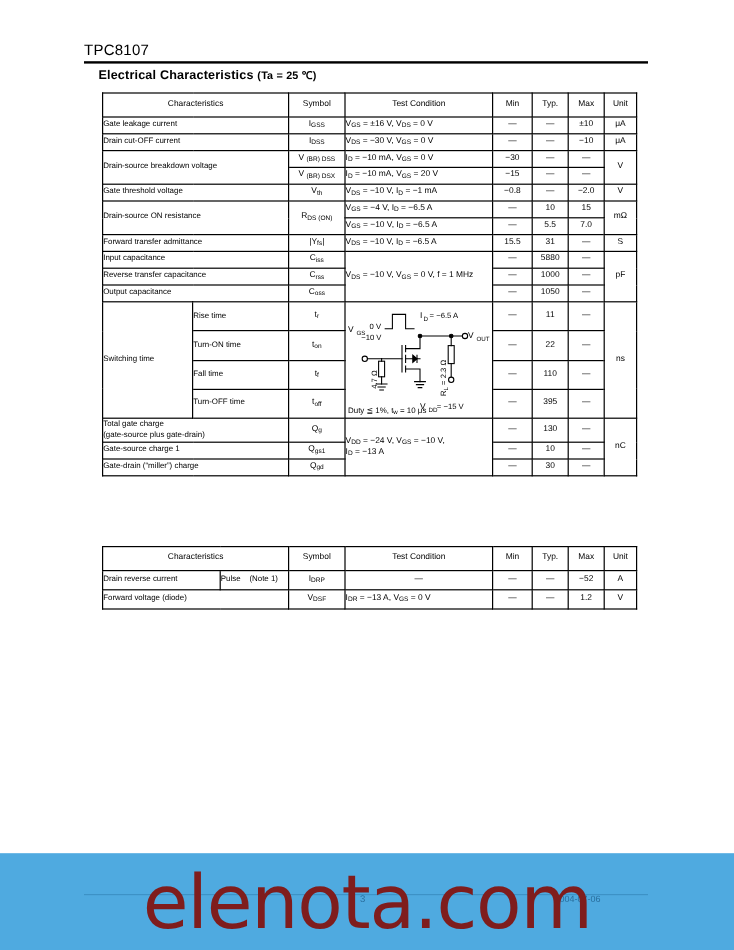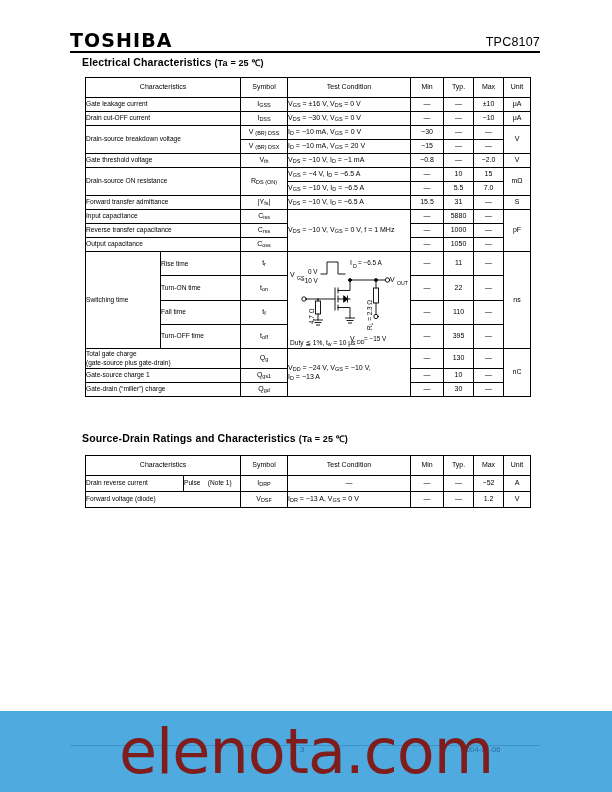--- a/index.html
+++ b/index.html
@@ -191,21 +191,20 @@
     color: #2a6f9e;
     white-space: nowrap;
   }
 </style>
 </head>
 <body>
 
 <div class="page">
 
   <div class="doc-header">
-    <div class="logo">TOSHIBA</div>
     <div class="partno">TPC8107</div>
   </div>
 
   <div class="section-title" id="sec-elec">
     <span>Electrical Characteristics</span>
     <span class="ta">(Ta = 25 ℃)</span>
   </div>
 
   <table class="dt" id="tbl-elec">
     <colgroup>
@@ -457,24 +456,20 @@
       <tr style="height:14px;">
         <td colspan="2" class="cl">Gate-drain (“miller”) charge</td>
         <td class="cc sym">Q<sub>gd</sub></td>
         <td class="cc val">—</td>
         <td class="cc val">30</td>
         <td class="cc val">—</td>
       </tr>
     </tbody>
   </table>
 
-  <div class="section-title" id="sec-sd">
-    <span>Source-Drain Ratings and Characteristics</span>
-    <span class="ta">(Ta = 25 ℃)</span>
-  </div>
 
   <table class="dt" id="tbl-sd">
     <colgroup>
       <col class="w-sd1">
         <col class="w-sd2">
         <col class="w-sym">
         <col class="w-cond">
       <col class="w-min">
         <col class="w-typ">
         <col class="w-max">

